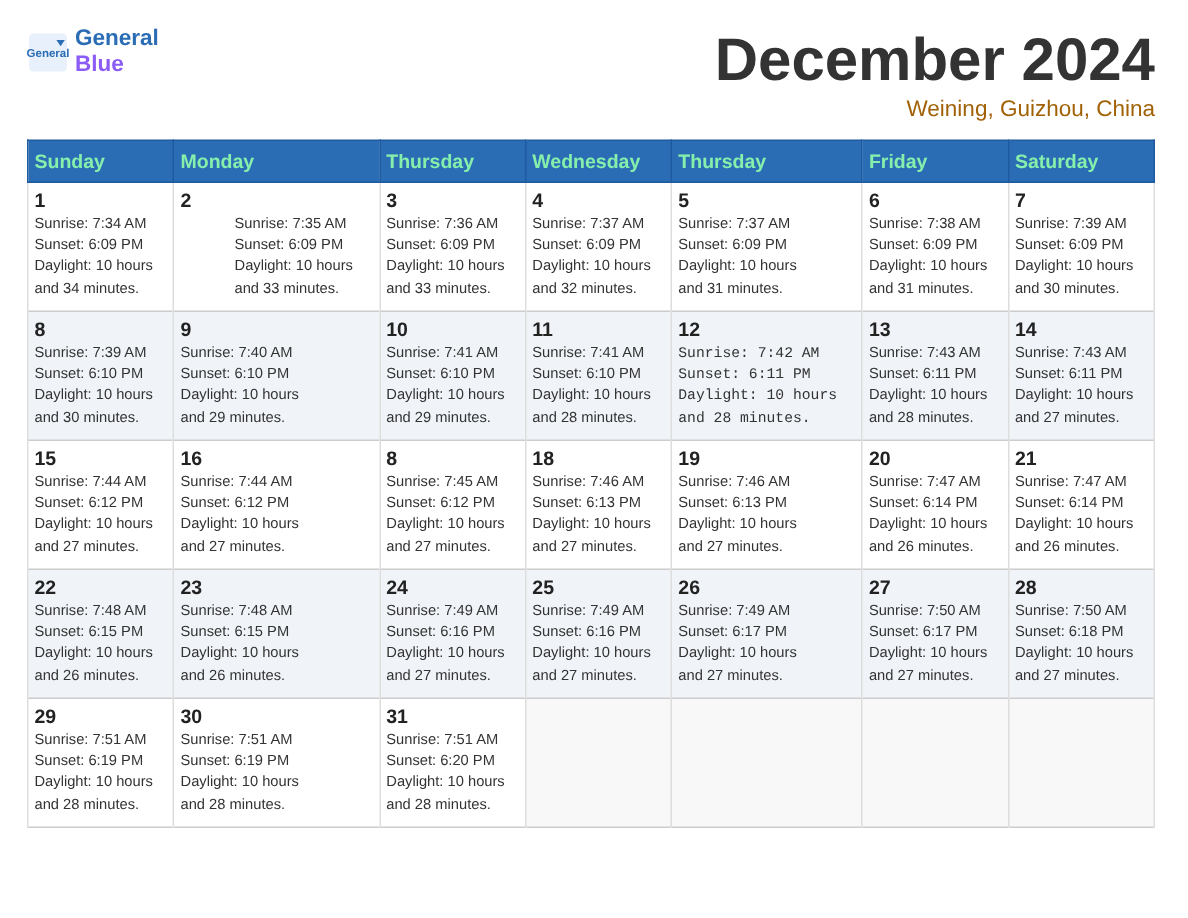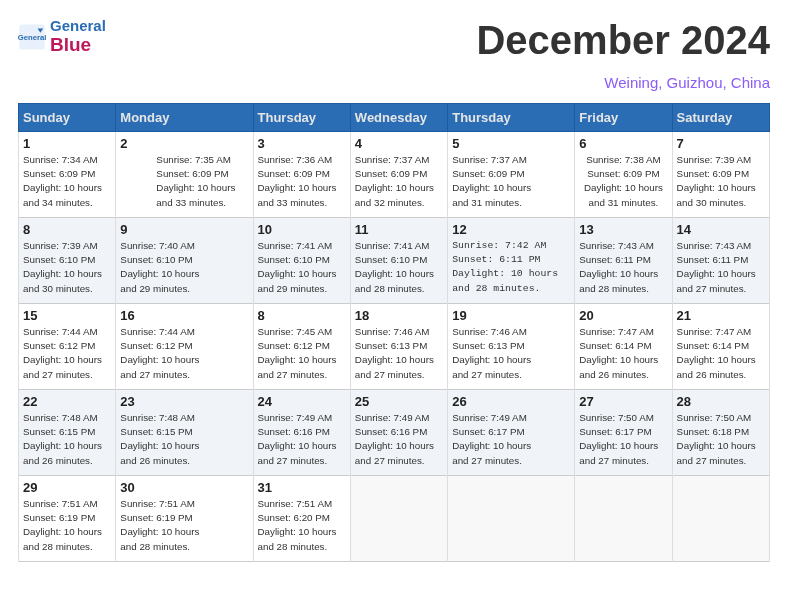--- a/index.html
+++ b/index.html
@@ -33,31 +33,31 @@
       text-align: right;
     }
     .month-title {
       font-size: 40px;
       font-weight: bold;
       color: #333;
       line-height: 1.1;
     }
     .location {
       font-size: 15px;
-      color: #8b5cf6;
-      margin-top: 12px;
+      color: #a16207;
+      margin-top: 2px;
     }
     table {
       width: 100%;
       border-collapse: collapse;
       font-size: 10.5px;
     }
     thead tr th {
       background: #2a6db5;
-      color: #e5e5e5;
+      color: #86efac;
       padding: 6px 4px;
       text-align: left;
       font-size: 13px;
       font-weight: bold;
       border: 1px solid #1e5a9e;
     }
     tbody tr {
       border-bottom: 1px solid #ccc;
     }
     tbody tr:nth-child(odd) {
@@ -96,21 +96,21 @@
 <div class="container">
   <div class="header">
     <div class="logo">
       <svg class="logo-icon" viewBox="0 0 40 40">
         <rect x="2" y="2" width="36" height="36" rx="4" fill="#e8f0fb"></rect>
         <text x="20" y="24" text-anchor="middle" font-size="11" font-weight="bold" fill="#2a6db5" font-family="Arial">General</text>
         <polygon points="28,8 36,8 32,14" fill="#2a6db5"></polygon>
       </svg>
       <div>
         <div style="font-size:15px;font-weight:bold;color:#2a6db5;line-height:1.1;">General</div>
-        <div style="font-size:19px;font-weight:bold;color:#be185d;line-height:1.1;">Blue</div>
+        <div style="font-size:15px;font-weight:bold;color:#8b5cf6;line-height:1.1;">Blue</div>
       </div>
     </div>
     <div class="title-block">
       <div class="month-title">December 2024</div>
       <div class="location">Weining, Guizhou, China</div>
     </div>
   </div>
 
   <table>
     <thead>
@@ -156,21 +156,21 @@
           </td>
           <td>
             <span class="day-num">5</span>
             <div class="day-info" style="white-space: pre-line;">Sunrise: 7:37 AM
 Sunset: 6:09 PM
 Daylight: 10 hours
 and 31 minutes.</div>
           </td>
           <td>
             <span class="day-num">6</span>
-            <div class="day-info" style="white-space: pre-line; text-align: center;">Sunrise: 7:38 AM
+            <div class="day-info" style="white-space: pre-line;">Sunrise: 7:38 AM
 Sunset: 6:09 PM
 Daylight: 10 hours
 and 31 minutes.</div>
           </td>
           <td>
             <span class="day-num">7</span>
             <div class="day-info" style="white-space: pre-line;">Sunrise: 7:39 AM
 Sunset: 6:09 PM
 Daylight: 10 hours
 and 30 minutes.</div>

